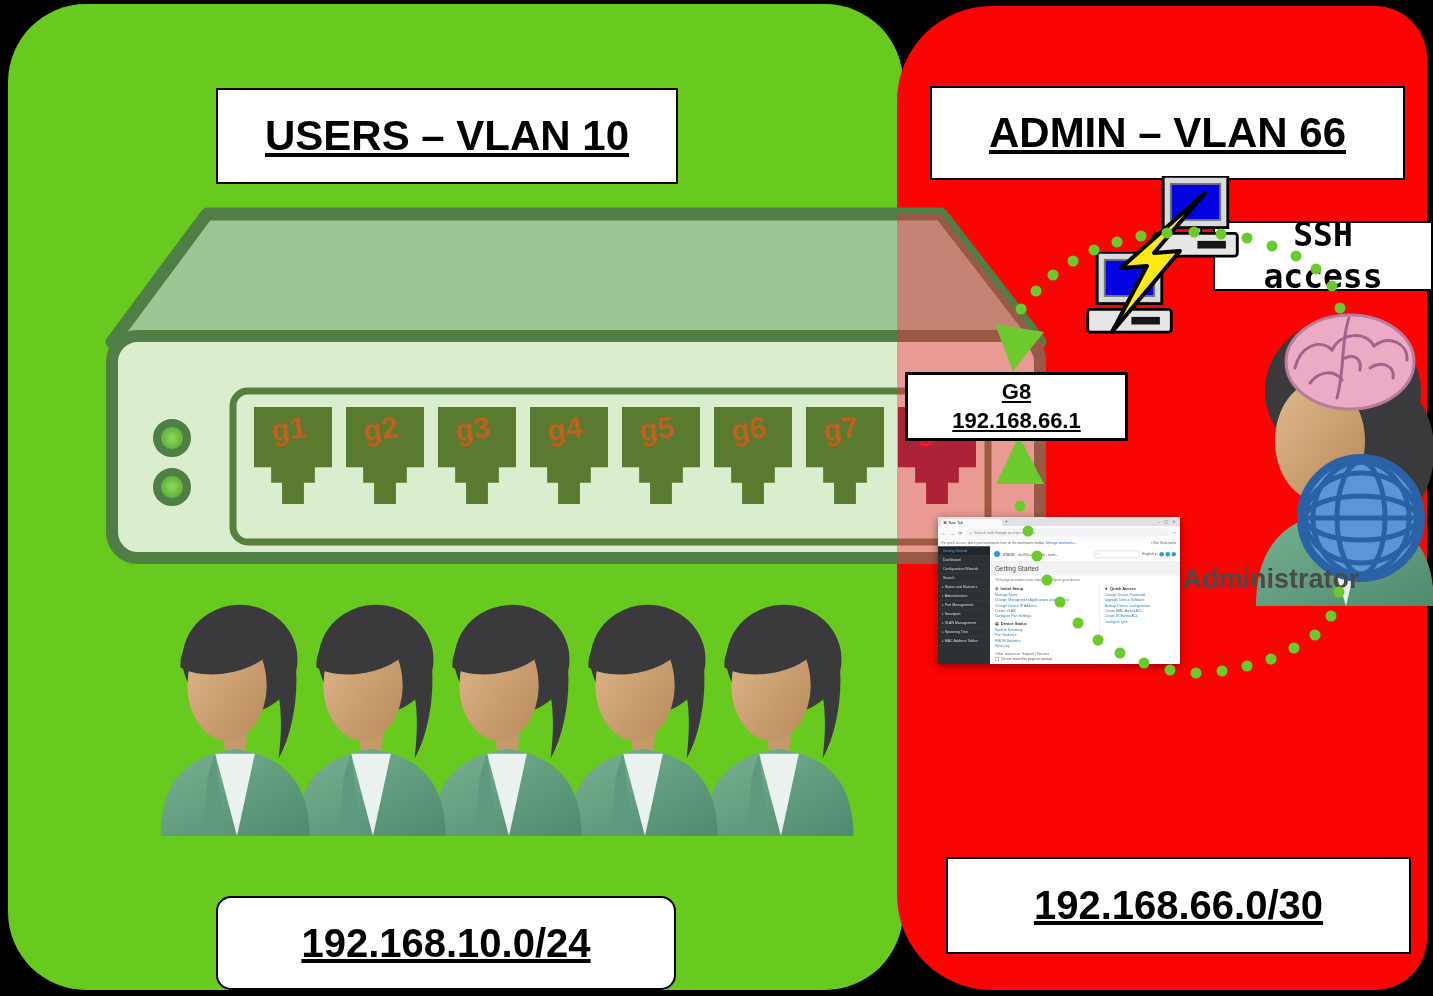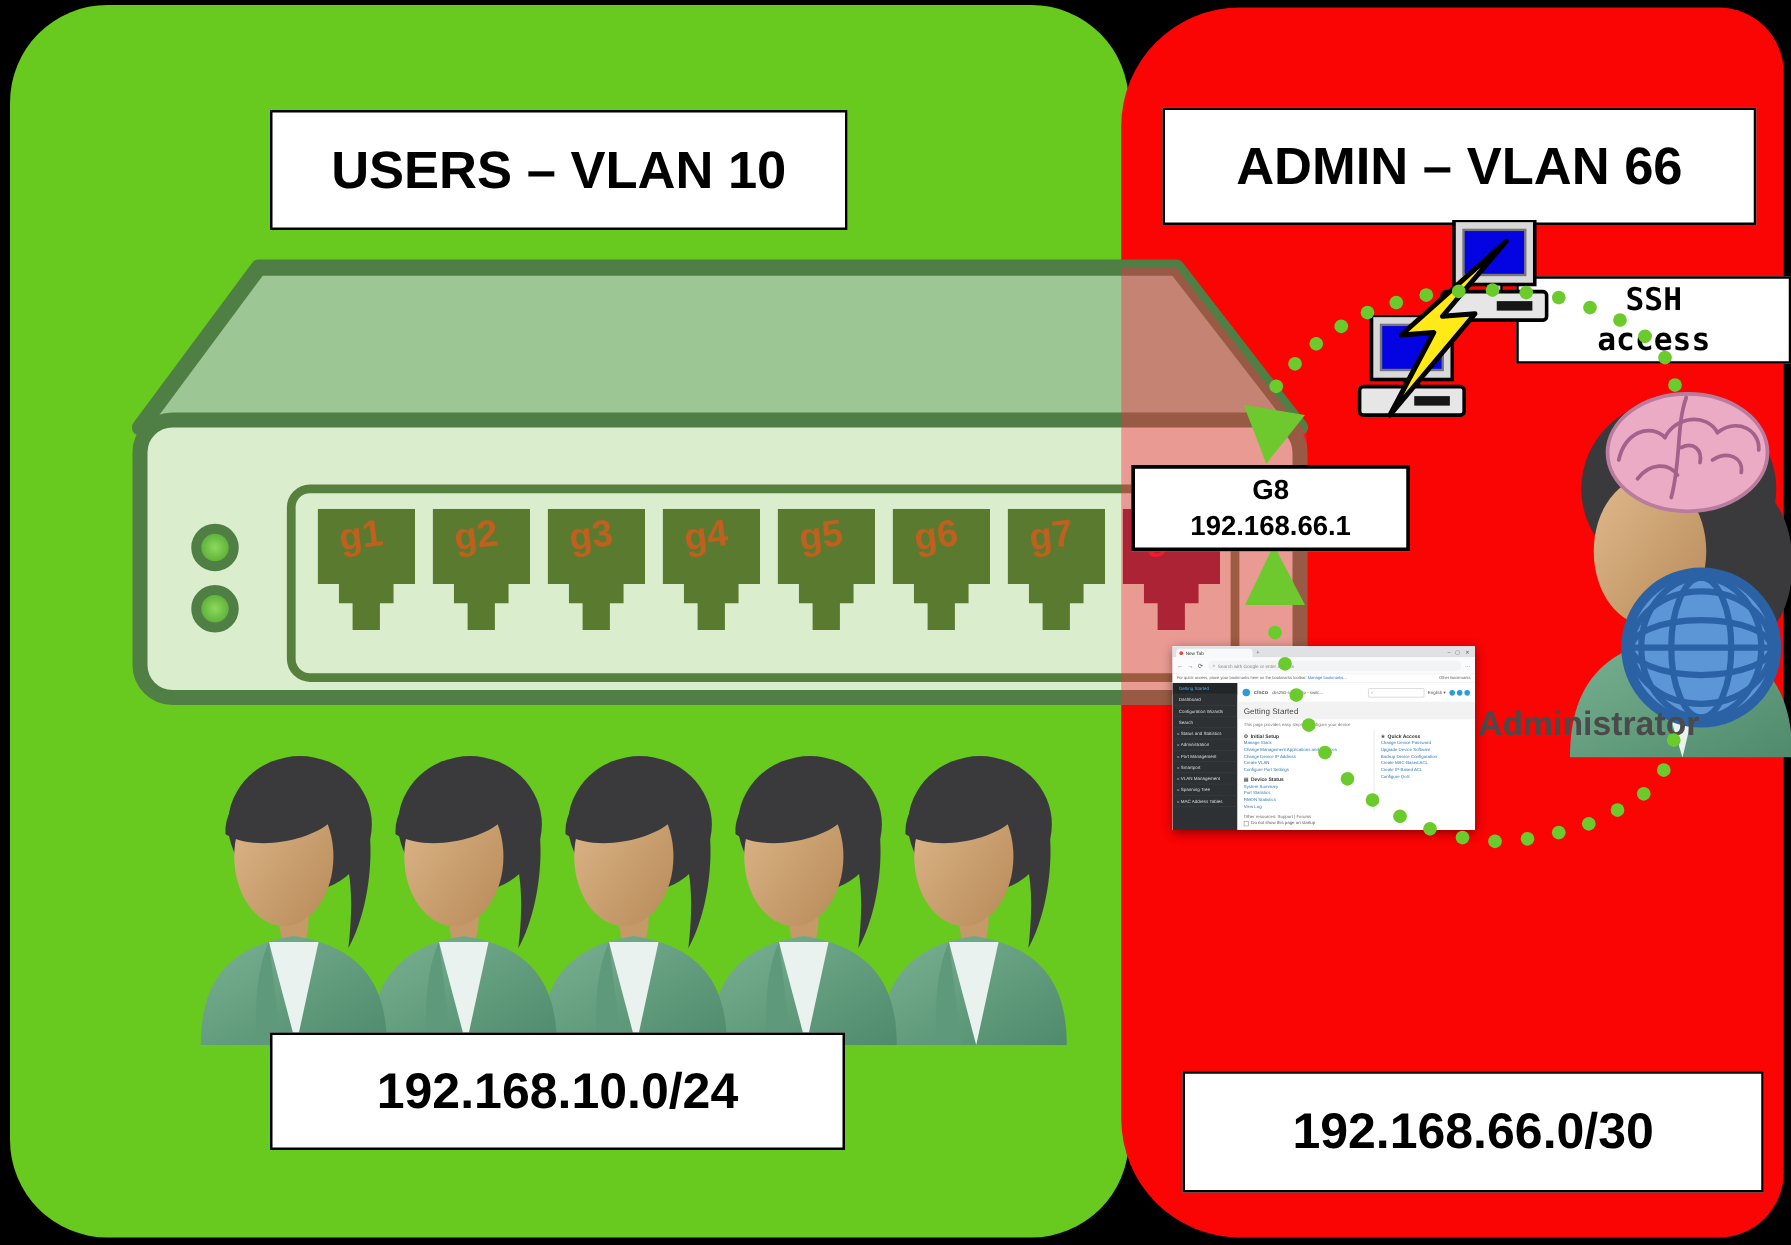--- a/index.html
+++ b/index.html
@@ -5,29 +5,29 @@
   html,body{margin:0;padding:0;background:#000;}
   #stage{position:relative;width:1433px;height:996px;background:#000;overflow:hidden;
          font-family:"Liberation Sans",sans-serif;}
   .abs{position:absolute;}
   
   #zone-users{left:8px;top:4px;width:895px;height:986px;border-radius:78px;}
   #zone-admin{left:897px;top:6px;width:530px;height:984px;border-radius:95px 52px 52px 95px;}
   
   .box{position:absolute;background:#fff;border:2px solid #000;display:flex;flex-direction:column;
        align-items:center;justify-content:center;text-align:center;color:#000;font-weight:700;z-index:40;}
-  .sans{font-family:"Liberation Sans",sans-serif;}
+  .sans{font-family:"Liberation Sans",sans-serif;text-decoration:underline;}
   .mono{font-family:"DejaVu Sans Mono",monospace;}
   #users-title{left:216px;top:88px;width:458px;height:92px;font-size:42px;}
   #admin-title{left:930px;top:86px;width:471px;height:90px;font-size:42px;}
-  #users-subnet{left:216px;top:826px;width:456px;height:90px;font-size:40px;}
+  #users-subnet{left:216px;top:896px;width:456px;height:90px;font-size:40px;border-radius:15px;}
   #admin-subnet{left:946px;top:857px;width:461px;height:93px;font-size:40px;}
   #g8-label{left:905px;top:372px;width:217px;height:63px;font-size:22px;line-height:1.3;border-width:3px;}
   #ssh-cmd{left:1038px;top:344px;width:214px;height:25px;font-size:15px;}
-  #ssh-access{left:1213px;top:221px;width:216px;height:66px;font-size:25px;line-height:1.28;}
+  #ssh-access{left:1213px;top:221px;width:216px;height:66px;font-size:33px;line-height:1.28;}
   #https-label{left:957px;top:671px;width:214px;height:24px;font-size:15px;}
   #web-access{left:1213px;top:634px;width:212px;height:77px;font-size:25px;line-height:1.28;}
   #admin-caption{left:1180px;top:564px;width:182px;text-align:center;font-weight:700;font-size:27px;
                  color:#4A4A4A;z-index:38;}
   
   #ports{left:254px;top:407px;width:722px;height:98px;display:flex;justify-content:space-between;z-index:6;}
   .port{width:78px;height:97px;background:#5A7A2F;display:flex;justify-content:center;
         clip-path:polygon(0 0,100% 0,100% 62%,78% 62%,78% 78%,64% 78%,64% 100%,36% 100%,36% 78%,22% 78%,22% 62%,0 62%);}
   .port span{font-size:30px;font-weight:700;color:#C0601E;margin-top:5px;transform:rotate(-7deg);
              font-family:"Liberation Sans",sans-serif;}

